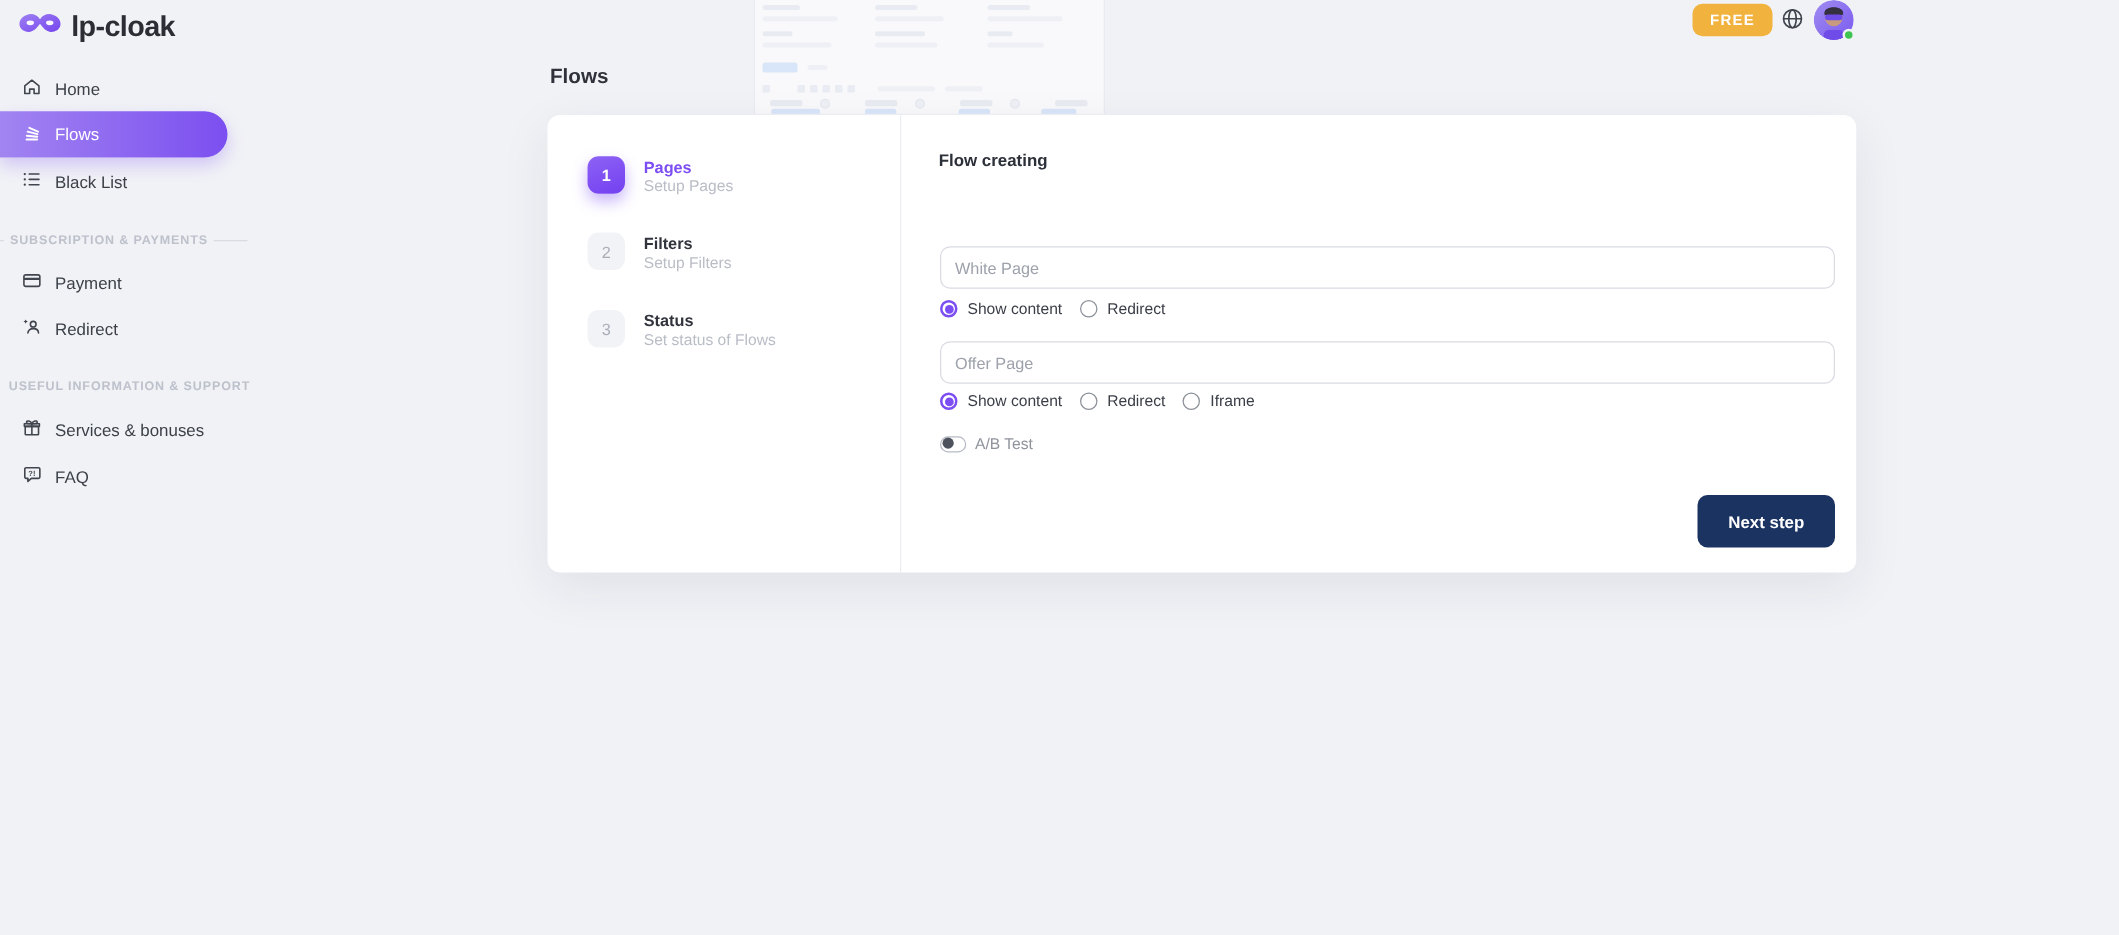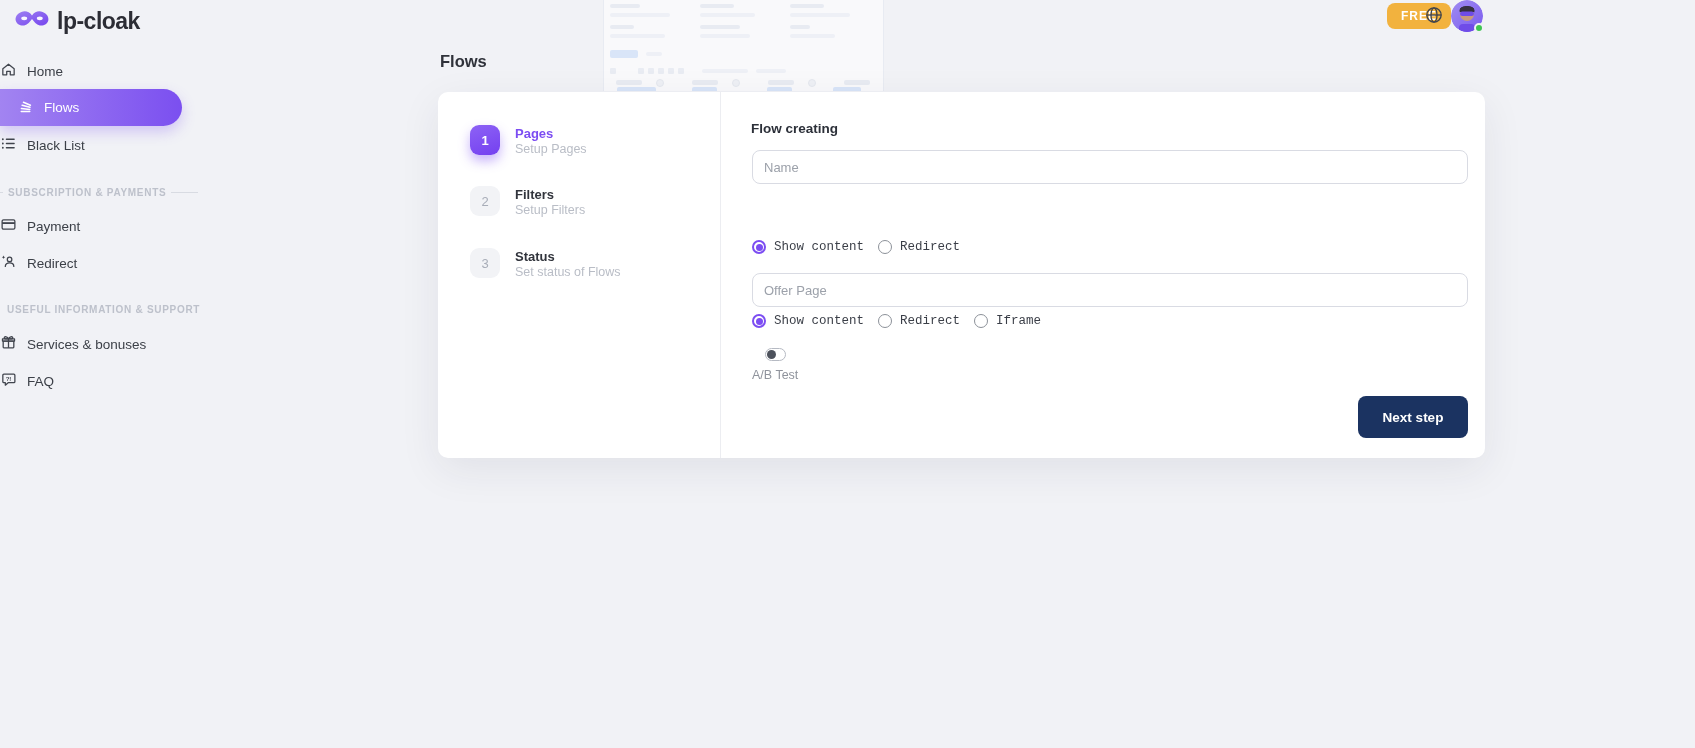--- a/index.html
+++ b/index.html
@@ -5,31 +5,31 @@
   * { margin:0; padding:0; box-sizing:border-box; }
   html,body { width:1695px; height:748px; }
   body { font-family:"Liberation Sans","DejaVu Sans",sans-serif; background:#f1f2f6; overflow:hidden; }
   .screen { position:relative; width:1695px; height:748px; background:#f1f2f6; overflow:hidden; }
 
   
   .logo { position:absolute; left:15px; top:8px; display:flex; align-items:flex-start; gap:8px; }
   .logo-text { font-size:23px; font-weight:bold; color:#2c2d35; letter-spacing:-0.5px; }
   .badge-plan { position:absolute; left:1354px; top:3px; width:64px; height:26px; border-radius:8px;
     background:#f2b23e; color:#fff; font-size:12px; font-weight:bold; letter-spacing:1px;
-    display:flex; align-items:center; justify-content:center; cursor:pointer;margin-left:33px; }
+    display:flex; align-items:center; justify-content:center; cursor:pointer; }
   .globe-btn { position:absolute; left:1424px; top:5px; width:20px; height:20px; color:#3f434c; cursor:pointer; }
   .avatar { position:absolute; left:1451px; top:0px; width:32px; height:32px; border-radius:50%; cursor:pointer; }
   .avatar svg { display:block; border-radius:50%; }
   .online-dot { position:absolute; right:-1px; bottom:-1px; width:10px; height:10px; border-radius:50%;
     background:#3fc452; border:2px solid #f1f2f6; }
 
   
   .sidebar { position:absolute; left:0; top:0; width:200px; height:748px; }
   .nav-item { position:absolute; left:0; width:200px; height:26px; display:flex; align-items:center;
-    gap:10px; font-size:13.5px; color:#3c4048; cursor:pointer; }
+    padding-left:17px; gap:10px; font-size:13.5px; color:#3c4048; cursor:pointer; }
   .nav-item svg { flex:0 0 auto; color:#41454e; }
   .nav-pill { position:absolute; left:0; top:89px; width:182px; height:37px;
     border-radius:0 19px 19px 0; background:linear-gradient(90deg,#a284f1,#7b4ff0);
     color:#fff; display:flex; align-items:center; padding-left:17px; gap:10px; font-size:13.5px;
     box-shadow:0 6px 14px rgba(123,80,240,.28); cursor:pointer; }
   .nav-pill svg { color:#fff; }
   .nav-section { position:absolute; left:0; width:200px; display:flex; align-items:center; gap:5px;
     font-size:10px; font-weight:bold; letter-spacing:.7px; color:#bdc1cb; white-space:nowrap; }
   .dash { height:1px; background:#d8dbe2; display:inline-block; }
 
@@ -74,23 +74,23 @@
   .form-title { position:absolute; left:313px; top:29px; font-size:13.5px; font-weight:bold; color:#2c3039; }
   .f-input { position:absolute; left:314px; width:716px; height:34px; border:1px solid #d9dbe3; border-radius:8px;
     background:#fff; font-family:inherit; font-size:13px; color:#3c4048; padding:0 11px; outline:none; }
   .f-input::placeholder { color:#9ca1aa; }
 
   .radio-row { position:absolute; left:314px; display:flex; align-items:center; height:15px; }
   .radio-opt { display:flex; align-items:center; gap:8px; margin-right:14px; cursor:pointer; }
   .rdot { width:14px; height:14px; border-radius:50%; border:1.5px solid #8c9199; background:#fff; position:relative; }
   .rdot.sel { border:2px solid #7c4df2; }
   .rdot.sel::after { content:""; position:absolute; left:2px; top:2px; width:7px; height:7px; border-radius:50%; background:#7c4df2; }
-  .rlabel { font-size:12.5px; color:#3a3e47;font-family:Liberation Mono, monospace; }
-
-  .toggle-row { position:absolute; left:314px; top:256px; display:flex; align-items:center; gap:7px;flex-direction:column; }
+  .rlabel { font-size:12.5px; color:#3a3e47; }
+
+  .toggle-row { position:absolute; left:314px; top:256px; display:flex; align-items:center; gap:7px; }
   .switch { width:21px; height:13px; border:1.5px solid #b6bac3; border-radius:7px; background:#fff; position:relative; cursor:pointer; }
   .knob { position:absolute; left:1px; top:0.5px; width:9px; height:9px; border-radius:50%; background:#4d525c; }
   .toggle-label { font-size:12.5px; color:#8f939c; }
 
   .submit-btn { position:absolute; left:920px; top:304px; width:110px; height:42px; border:none; border-radius:8px;
     background:#1b3361; color:#fff; font-family:inherit; font-size:13.5px; font-weight:bold; cursor:pointer; }
 </style>
 </head>
 <body>
 
@@ -294,22 +294,22 @@
       <div class="step-text">
         <div class="step-title">Status</div>
         <div class="step-sub">Set status of Flows</div>
       </div>
     </div>
 
     <div class="divider"></div>
 
     <div class="form-title">Flow creating</div>
 
-    <input class="f-input" style="top: 58px;" type="text" placeholder="Name">
-
+
+    <input class="f-input" style="top: 105px;" type="text" placeholder="White Page">
 
     <div class="radio-row" style="top:147px">
       <span class="radio-opt">
         <span class="rdot sel"></span>
         <span class="rlabel">Show content</span>
       </span>
       <span class="radio-opt">
         <span class="rdot"></span>
         <span class="rlabel">Redirect</span>
       </span>

